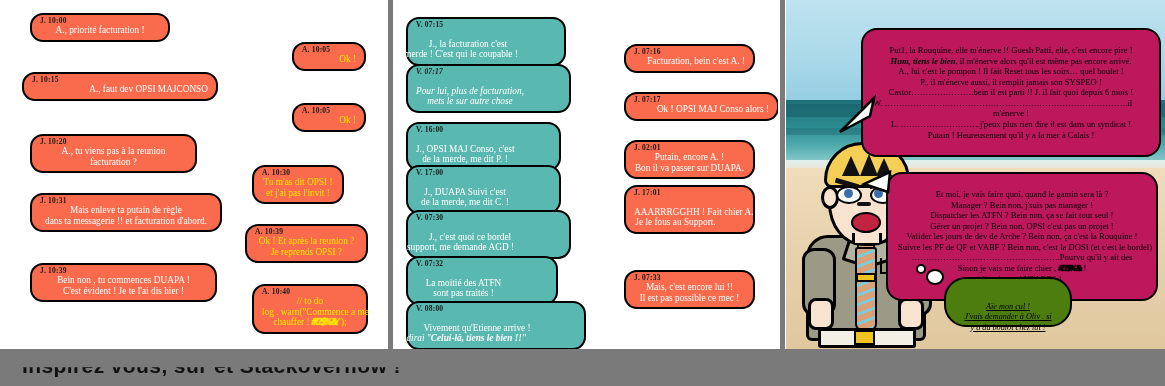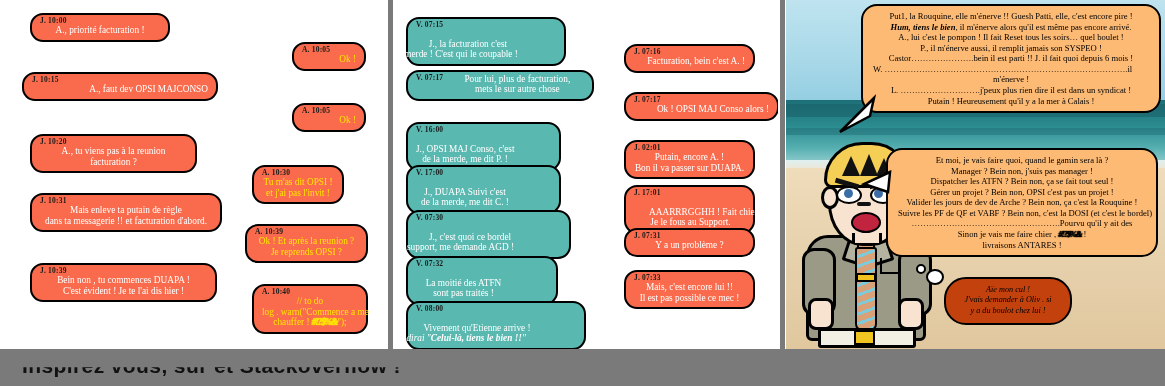--- a/index.html
+++ b/index.html
@@ -46,28 +46,28 @@
        background:linear-gradient(#bfe3ef 0%,#a8d8e8 52%,#8ccadf 100%);}
   .sea{position:absolute;left:0;top:100px;width:100%;height:66px;
        background:linear-gradient(#1d6f77 0%,#2b8c90 40%,#55aeb0 72%,#9ed2d4 100%);}
   .foam{position:absolute;left:0;top:160px;width:100%;height:12px;
         background:linear-gradient(#dff0f0,#f0e4cf);}
   .sand{position:absolute;left:0;top:168px;width:100%;height:181px;
         background:linear-gradient(#efdcba 0%,#e7d2ae 45%,#e0c79e 100%);}
   .darkwave{position:absolute;left:0;width:100%;background:#1a5f68;opacity:.55;}
 
   
-  .say{position:absolute;background:#fdba74;border:2.5px solid #000;border-radius:16px;
-       box-sizing:border-box;padding:5px 10px;}
+  .say{position:absolute;background:#be185d;border:2.5px solid #000;border-radius:16px;
+       box-sizing:border-box;padding:15px 10px;margin-top:24px;}
   .say .ln{display:block;text-align:center;font-size:8.6px;line-height:1.23;color:#000;
            white-space:nowrap;}
   .tail{position:absolute;width:0;height:0;}
 
-  .think{position:absolute;background:#c2410c;border:2.5px solid #000;box-sizing:border-box;
-         padding:6px 9px;border-radius:22px;}
+  .think{position:absolute;background:#4d7c0f;border:2.5px solid #000;box-sizing:border-box;
+         padding:23px 9px;border-radius:22px;text-decoration:underline;}
   .think .ln{display:block;text-align:center;font-size:8.2px;line-height:1.25;
              color:#000;font-style:italic;white-space:nowrap;}
   .tdot{position:absolute;background:#fff;border:2.5px solid #000;border-radius:50%;}
 
   
   .char{position:absolute;}
   .c-shirt{position:absolute;background:#9a9a86;border:3px solid #000;}
   .c-head{position:absolute;background:#f7e3cf;border:3px solid #000;border-radius:46% 46% 44% 44%;}
   .c-hair{position:absolute;background:#f5cf55;border:3px solid #000;}
   .c-mouth{position:absolute;background:#c0243f;border:2.5px solid #000;border-radius:50%;}
@@ -171,21 +171,21 @@
   <div class="panel" id="panel-mid">
 
     <div class="bubble b-teal inline" style="left:8px;top:17px;width:160px;">
       <span class="ts">V.  07:15</span>
       <span class="body" style="width:104px;">
         <span class="ln">J., la facturation c'est</span>
         <span class="ln" style="margin-left:-34px">de la merde ! C'est qui le coupable !</span>
       </span>
     </div>
 
-    <div class="bubble b-teal inline" style="left:8px;top:70px;width:188px;">
+    <div class="bubble b-teal inline" style="left:8px;top:64px;width:165px;font-style:italic;">
       <span class="ts">V.  07:17</span>
       <span class="body" style="width:108px;">
         <span class="ln">Pour lui, plus de facturation,</span>
         <span class="ln">mets le sur autre chose</span>
       </span>
     </div>
 
     <div class="bubble b-teal inline" style="left:8px;top:122px;width:155px;">
       <span class="ts">V.  16:00</span>
       <span class="body" style="width:98px;">
@@ -243,32 +243,26 @@
     <div class="bubble b-orange" style="left:226px;top:140px;width:131px;">
       <span class="ts">J.  02:01</span>
       <span class="body">
         <span class="ln">Putain, encore A. !</span>
         <span class="ln">Bon il va passer sur DUAPA.</span>
       </span>
     </div>
 
     <div class="bubble b-orange inline" style="left:226px;top:185px;width:131px;">
       <span class="ts">J.  17:01</span>
-      <span class="body" style="width:83px;margin-left:15px;">
+      <span class="body" style="width:83px;">
         <span class="ln">AAARRRGGHH ! Fait chier A.</span>
         <span class="ln">Je le fous au Support.</span>
       </span>
     </div>
 
-    <div class="bubble b-orange" style="left:226px;top:228px;width:131px;">
-      <span class="ts">J.  07:31</span>
-      <span class="body">
-        <span class="ln">Y a un problème ?</span>
-      </span>
-    </div>
 
     <div class="bubble b-orange" style="left:226px;top:270px;width:131px;">
       <span class="ts">J.  07:33</span>
       <span class="body">
         <span class="ln">Mais, c'est encore lui !!</span>
         <span class="ln">Il est pas possible ce mec !</span>
       </span>
     </div>
   </div>
 

